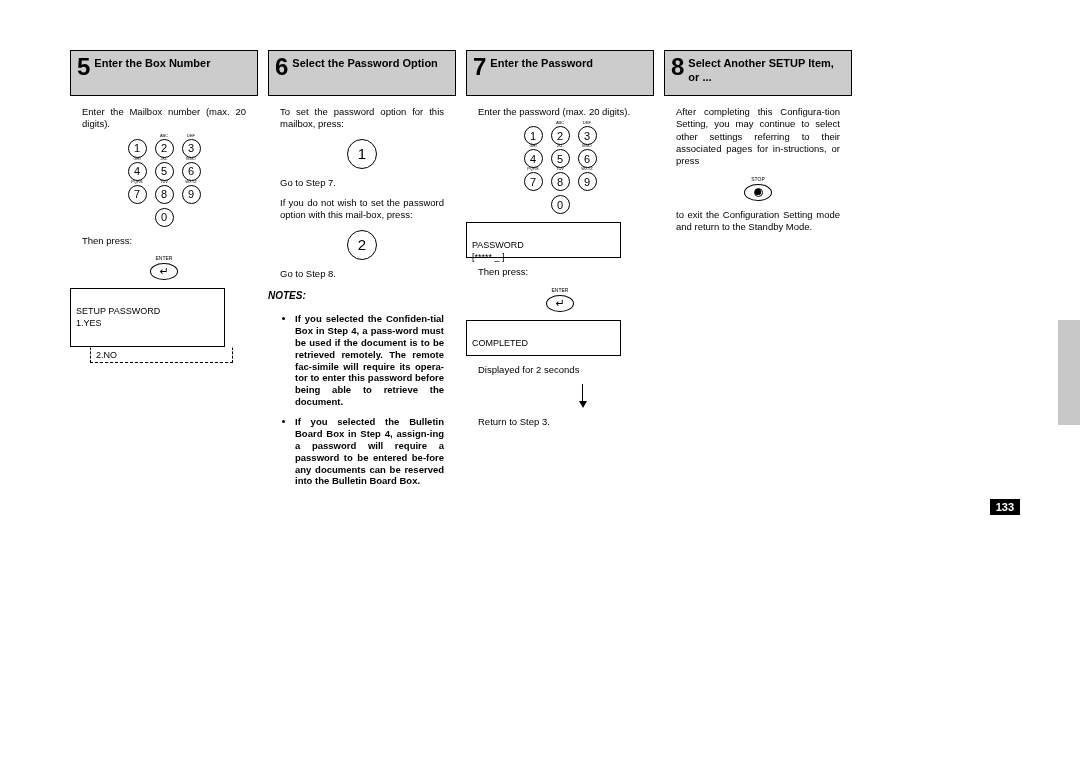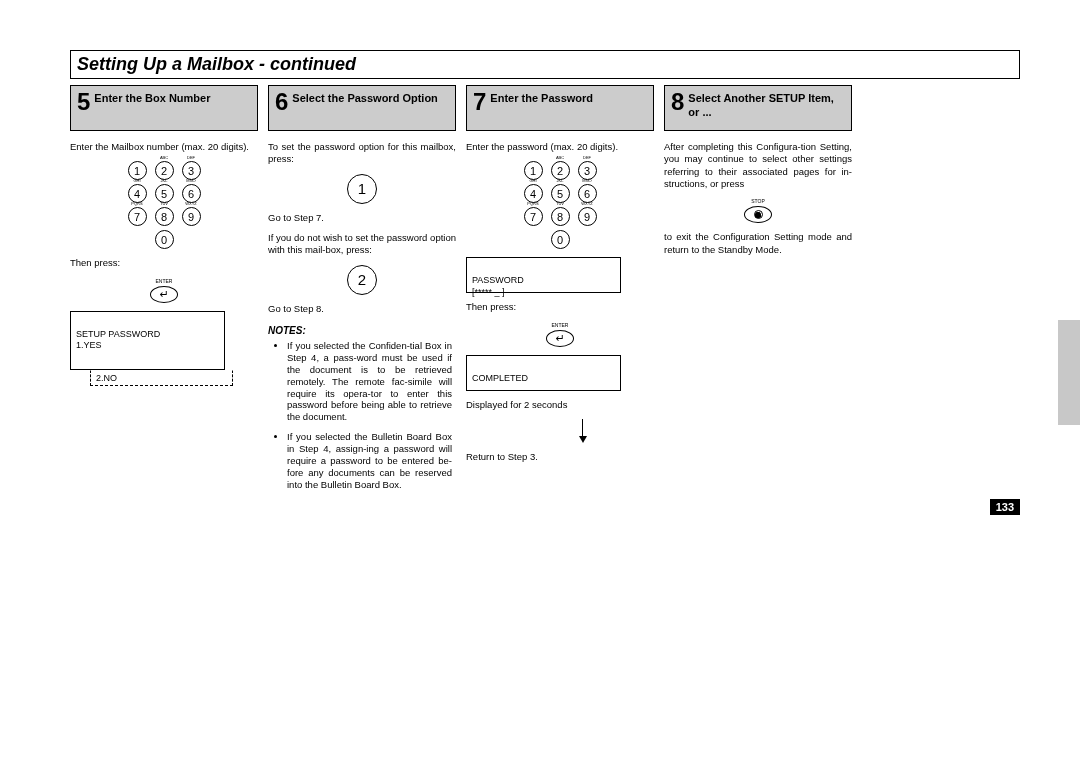--- a/index.html
+++ b/index.html
@@ -55,21 +55,21 @@
   .step-title {
     font-size: 11px;
     font-weight: bold;
     line-height: 1.25;
     padding-top: 2px;
   }
   .body-text {
     font-size: 9.5px;
     line-height: 1.3;
     text-align: justify;
-    margin: 8px 0;
+    margin: 8px 12px;
   }
   .keypad {
     margin: 8px auto;
     width: 84px;
   }
   .keypad-row {
     display: flex;
     justify-content: center;
     gap: 8px;
     margin-bottom: 4px;
@@ -171,25 +171,26 @@
     width: 143px;
   }
   .notes-heading {
     font-size: 10px;
     font-weight: bold;
     font-style: italic;
     margin-top: 10px;
     margin-bottom: 3px;
   }
   ul.notes {
-    margin: 4px;
+    margin: 12px;
     padding-left: 15px;
     font-size: 9.5px;
     line-height: 1.25;
     text-align: justify;
+    font-weight: bold;
   }
   ul.notes li {
     margin-bottom: 8px;
   }
   .arrow-line {
     width: 1px;
     height: 18px;
     background: #000;
     margin: 0 auto;
   }
@@ -220,23 +221,20 @@
     background: #c8c8c8;
   }
 </style>
 </head>
 <body>
 
 <div class="thumb-tab"></div>
 
 <div class="page">
 
-  <div class="title-box">
-    <span>Setting Up a Mailbox - continued</span>
-  </div>
 
   <div class="columns">
 
     <div class="col">
       <div class="step-header">
         <div class="step-num">5</div>
         <div class="step-title">Enter the Box Number</div>
       </div>
       <div class="body-text">Enter the Mailbox number (max. 20 digits).</div>
 

